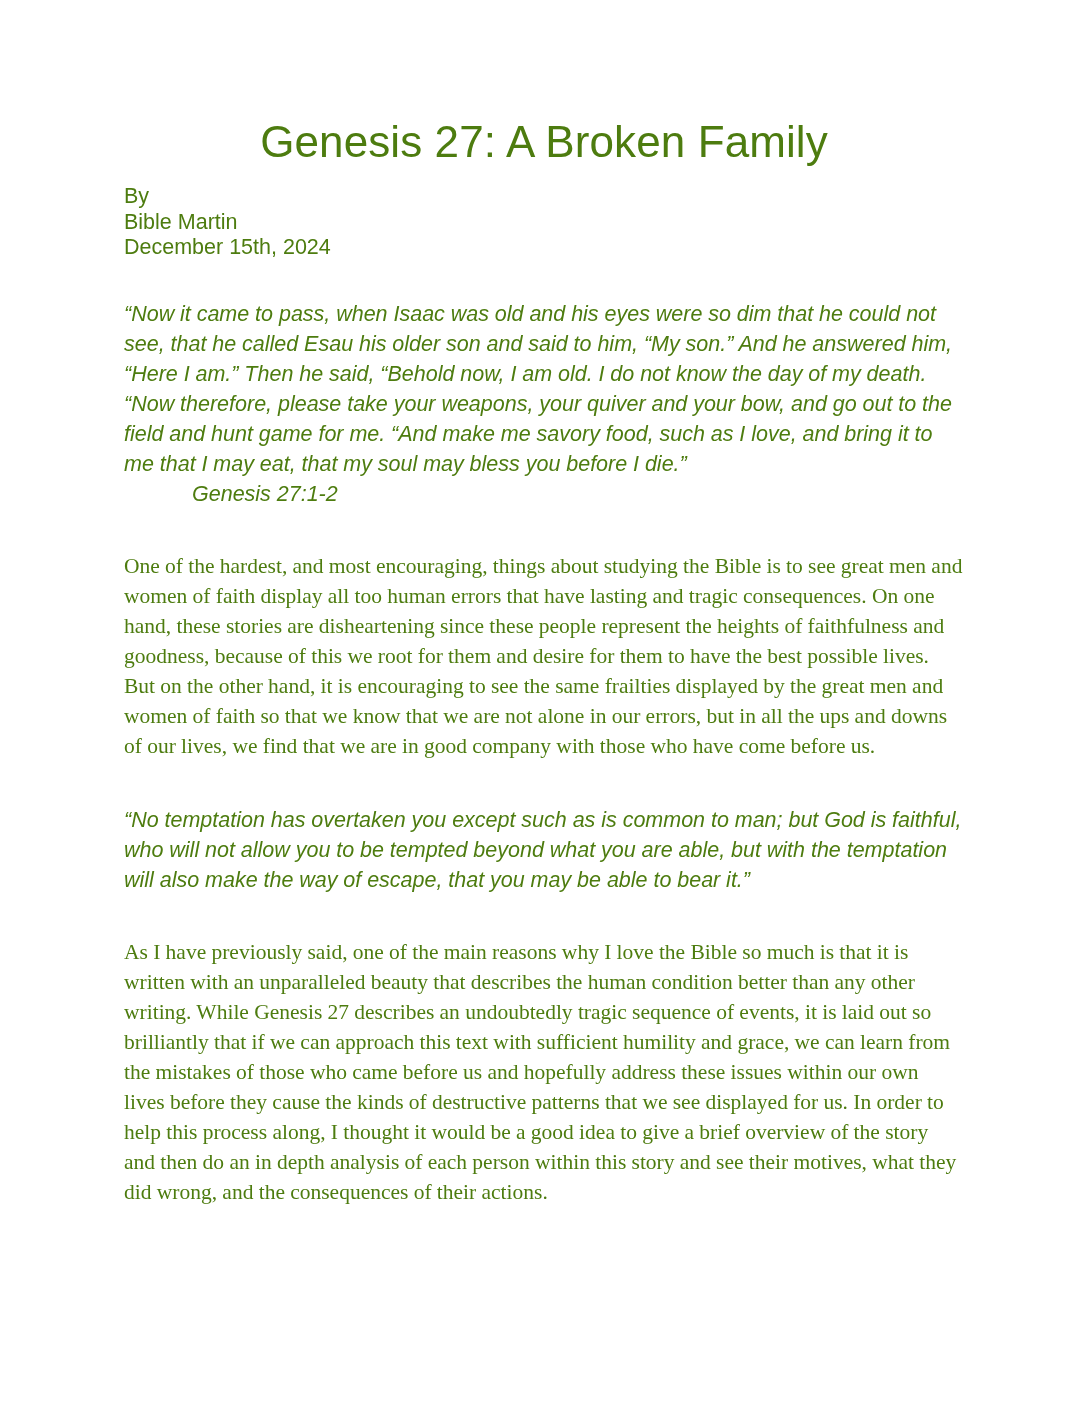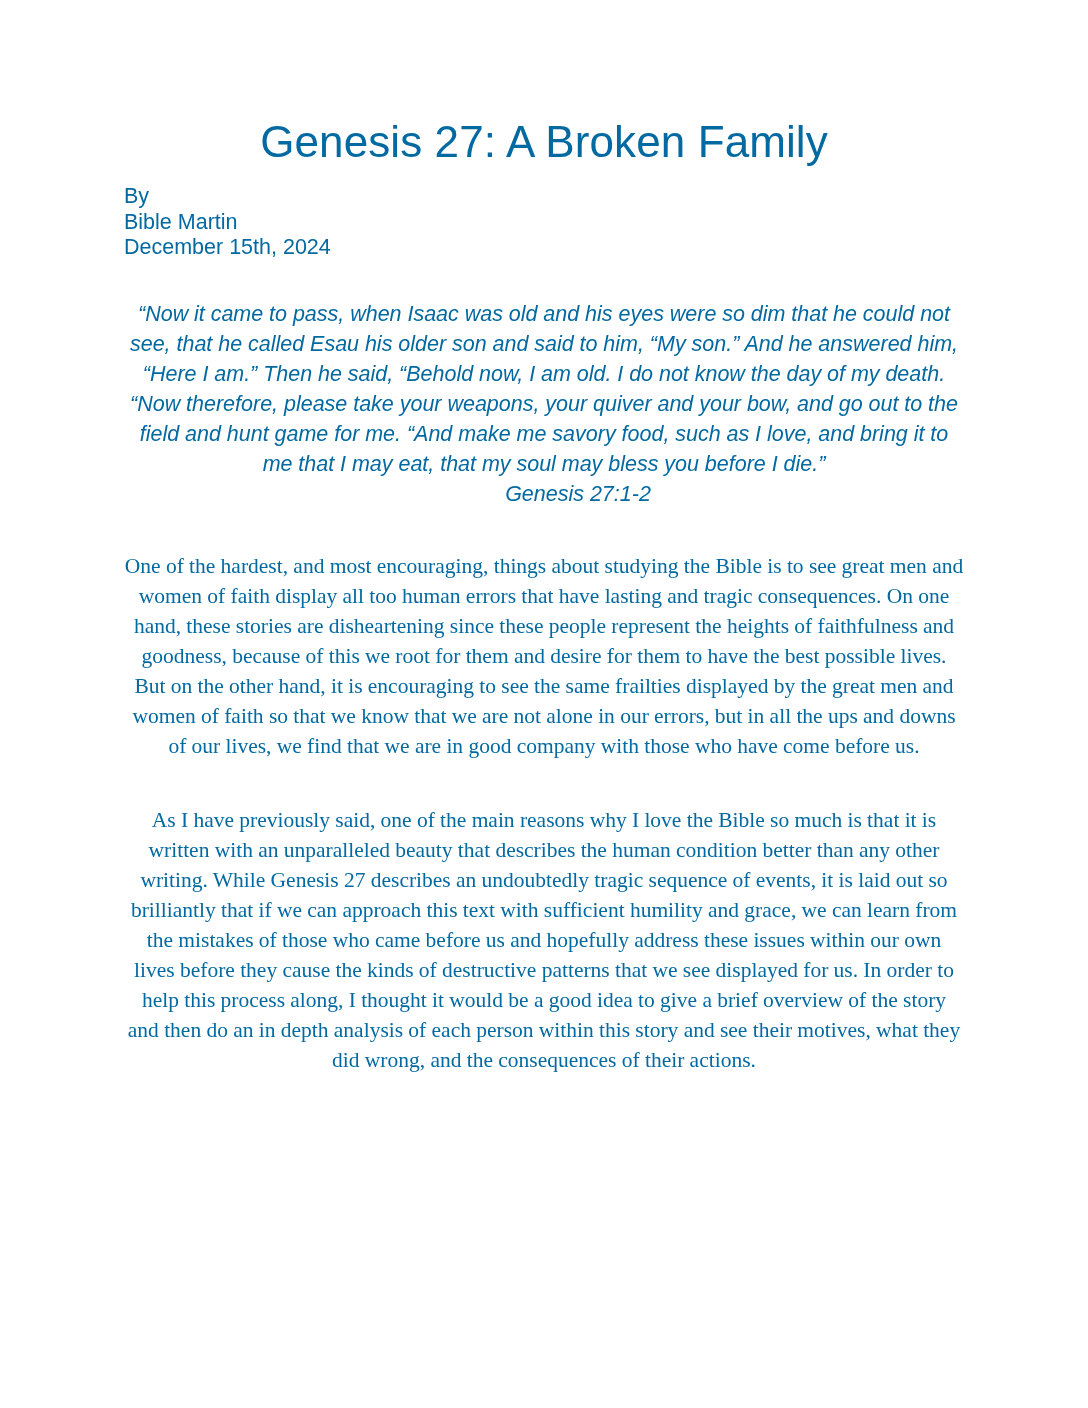--- a/index.html
+++ b/index.html
@@ -10,21 +10,21 @@
   }
   .page {
     position: relative;
     width: 1088px;
     height: 1408px;
     background: #ffffff;
     margin: 0 auto;
     overflow: hidden;
     box-sizing: border-box;
     font-family: "Liberation Sans", sans-serif;
-    color: #0369a1;
+    color: #4d7c0f;
     -webkit-font-smoothing: antialiased;
   }
   .content {
     position: absolute;
     left: 124px;
     top: 0;
     width: 840px;
   }
 
   
@@ -45,21 +45,21 @@
     margin-top: 14px;
   }
   .byline .byline-line {
     display: block;
   }
 
   
   .block {
     font-size: 21.5px;
     line-height: 30px;
-    text-align: center;
+    text-align: left;
     word-spacing: -0.1px;
   }
   .quote-block {
     font-style: italic;
     margin-top: 38px;
   }
   .quote-text {
     margin: 0;
   }
   .citation {
@@ -95,20 +95,21 @@
     <div class="block quote-block">
       <p class="quote-text">“Now it came to pass, when Isaac was old and his eyes were so dim that he could not see, that he called Esau his older son and said to him, “My son.” And he answered him, “Here I am.” Then he said, “Behold now, I am old. I do not know the day of my death. “Now therefore, please take your weapons, your quiver and your bow, and go out to the field and hunt game for me. “And make me savory food, such as I love, and bring it to me that I may eat, that my soul may bless you before I die.”</p>
       <p class="citation">Genesis 27:1-2</p>
     </div>
 
     <div class="block body-para">
       <p>One of the hardest, and most encouraging, things about studying the Bible is to see great men and women of faith display all too human errors that have lasting and tragic consequences. On one hand, these stories are disheartening since these people represent the heights of faithfulness and goodness, because of this we root for them and desire for them to have the best possible lives. But on the other hand, it is encouraging to see the same frailties displayed by the great men and women of faith so that we know that we are not alone in our errors, but in all the ups and downs of our lives, we find that we are in good company with those who have come before us.</p>
     </div>
 
     <div class="block quote-block spacer-quote">
+      <p class="quote-text">“No temptation has overtaken you except such as is common to man; but God is faithful, who will not allow you to be tempted beyond what you are able, but with the temptation will also make the way of escape, that you may be able to bear it.”</p>
     </div>
 
     <div class="block body-para">
       <p>As I have previously said, one of the main reasons why I love the Bible so much is that it is written with an unparalleled beauty that describes the human condition better than any other writing. While Genesis 27 describes an undoubtedly tragic sequence of events, it is laid out so brilliantly that if we can approach this text with sufficient humility and grace, we can learn from the mistakes of those who came before us and hopefully address these issues within our own lives before they cause the kinds of destructive patterns that we see displayed for us. In order to help this process along, I thought it would be a good idea to give a brief overview of the story and then do an in depth analysis of each person within this story and see their motives, what they did wrong, and the consequences of their actions.</p>
     </div>
 
   </div>
 </div>
 
 </body></html>

